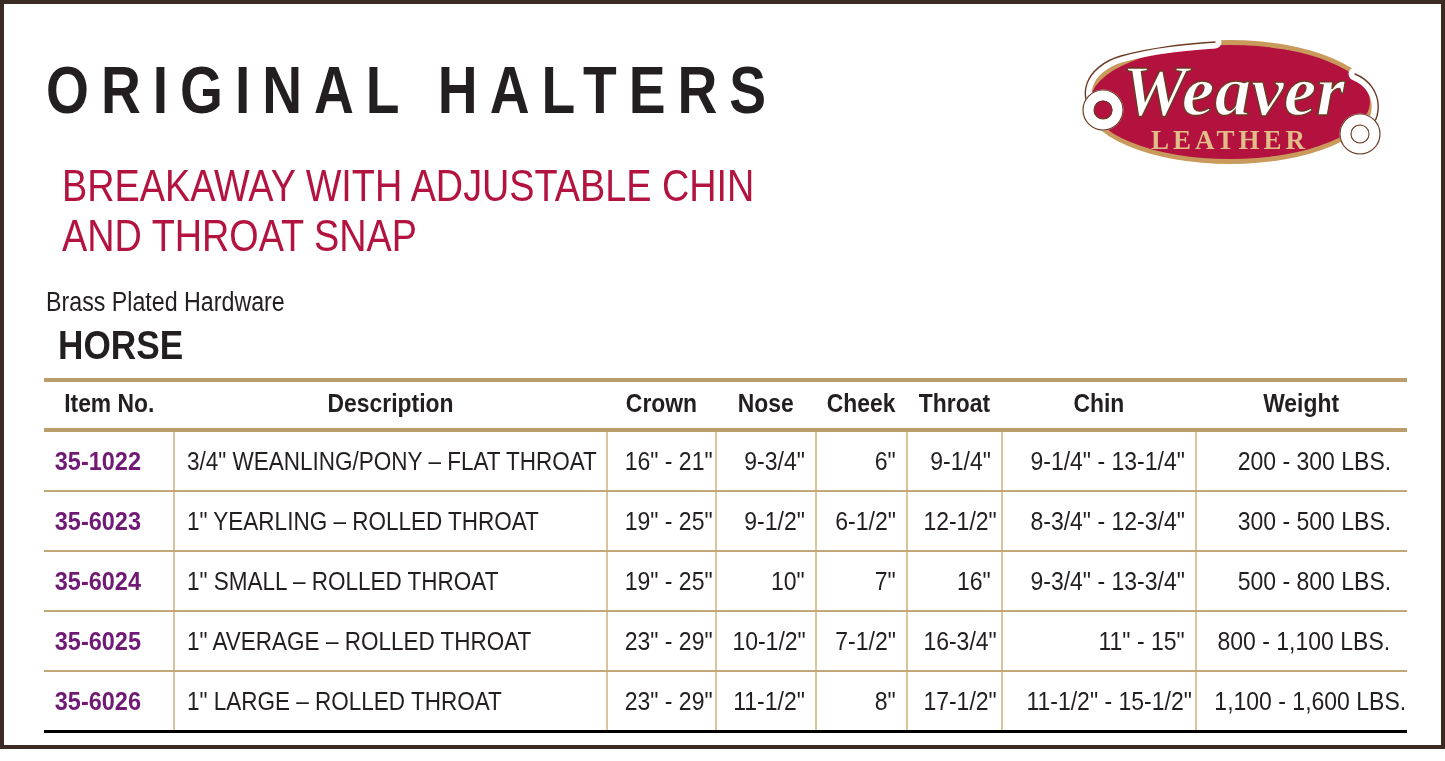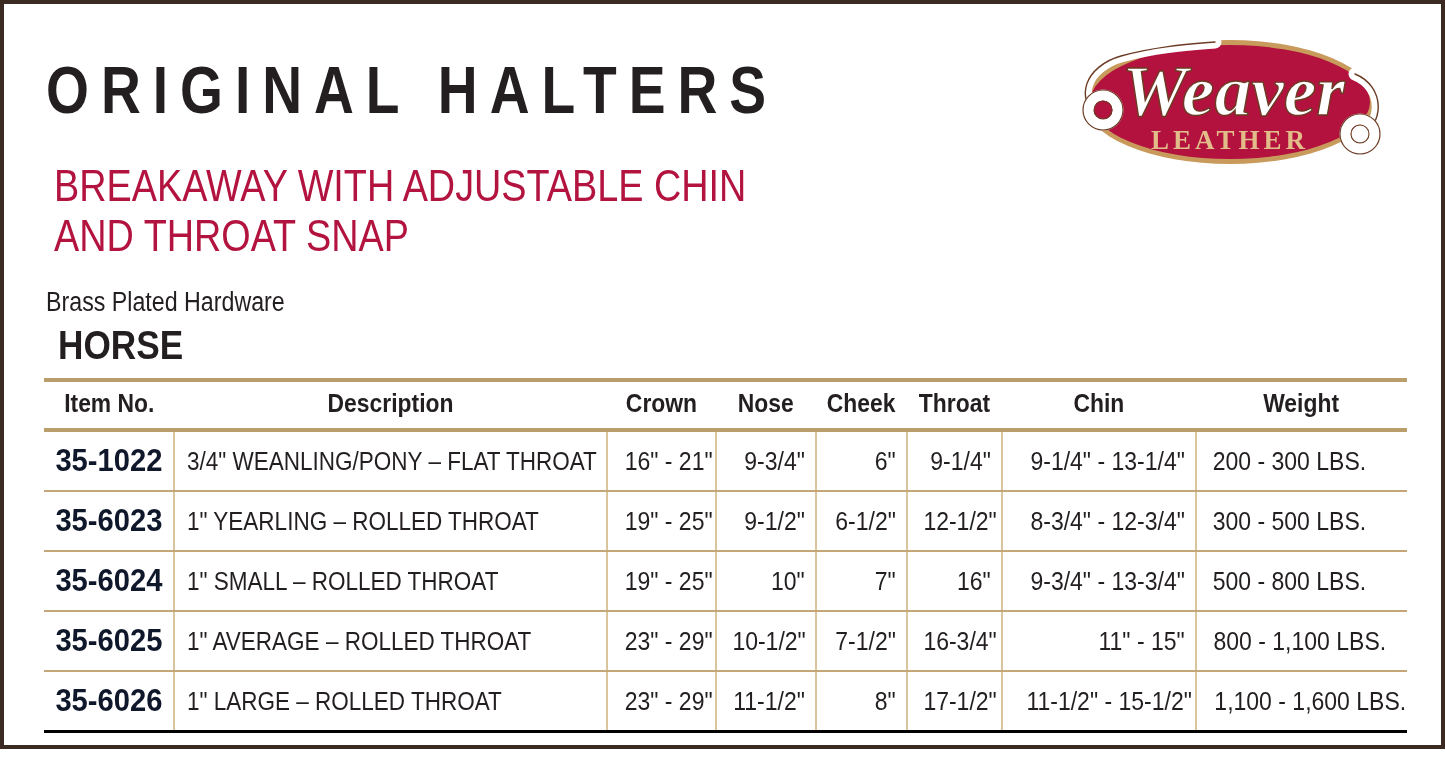--- a/index.html
+++ b/index.html
@@ -66,21 +66,21 @@
     font-size: 40px;
     line-height: 42px;
     color: #231f20;
     margin: 0;
     transform: scaleX(0.88);
     transform-origin: left top;
     white-space: nowrap;
   }
 
   .title-wrap   { position: absolute; left: 0;  top: 0;   }
-  .sub-wrap     { position: absolute; left: 8px;  top: 105px; }
+  .sub-wrap     { position: absolute; left: 16px;  top: 105px; }
   .note-wrap    { position: absolute; left: 0;  top: 208px; margin-top: 23px; }
   .group-wrap   { position: absolute; left: 12px;  top: 268px; }
 
   
   .logo {
     position: absolute;
     right: 36px;
     top: 18px;
     width: 350px;
     height: 165px;
@@ -134,39 +134,39 @@
     vertical-align: middle;
     background: #ffffff;
     white-space: nowrap;
     overflow: hidden;
   }
   .spec-table tbody tr:last-child td {
     border-bottom: 3px solid #000000;
   }
   .spec-table tbody td.col-item {
     font-weight: 700;
-    font-size: 31px;
-    color: #0f172a;
+    font-size: 25px;
+    color: #701a75;
     text-align: left;
     padding-left: 8px;
     letter-spacing: 0px;
   }
   .spec-table tbody td.col-item .val { display:inline-block; transform: scaleX(0.94); }
   .spec-table tbody td.col-desc {
     text-align: left;
     padding-left: 12px;
   }
   .spec-table tbody td.col-desc .val { display:inline-block; transform: scaleX(0.9); transform-origin:left center; }
   .spec-table tbody td.num {
     text-align: right;
     padding-right: 10px;
   }
   .spec-table tbody td.num .val { display:inline-block; transform: scaleX(0.92); transform-origin:right center; }
   .spec-table tbody td.col-weight {
-    text-align: left;
+    text-align: right;
     border-right: none;
   }
   .spec-table tbody td.col-weight .val { display:inline-block; transform: scaleX(0.92); }
 </style>
 </head>
 <body>
 
 <div class="page">
 
   <div class="header">

